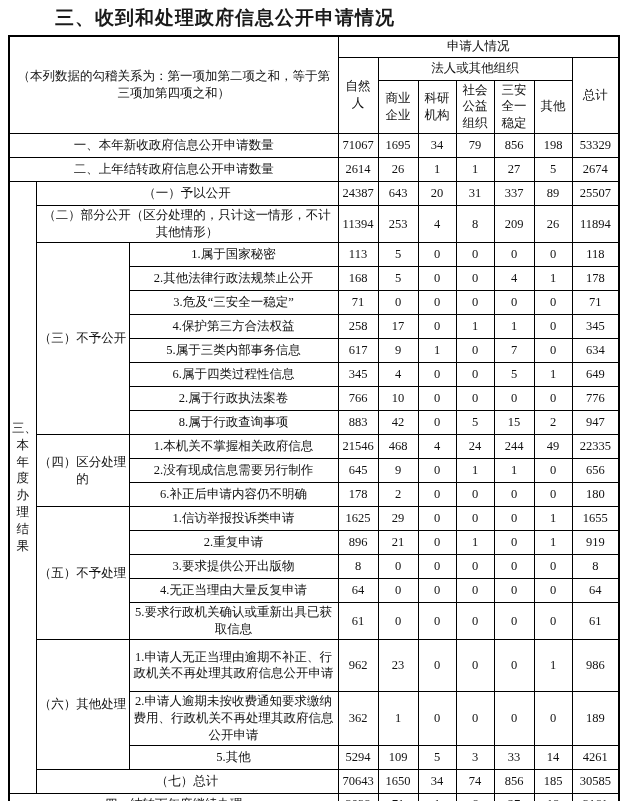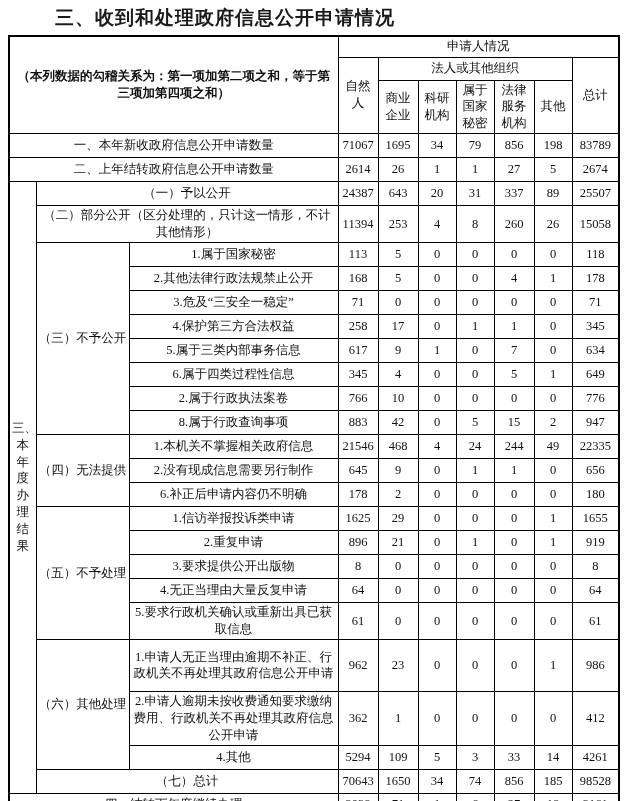--- a/index.html
+++ b/index.html
@@ -16,21 +16,21 @@
     border:2px solid #000;
   }
   table.report td {
     border:1px solid #000;
     font-size:12.5px; line-height:1.35;
     text-align:center; vertical-align:middle;
     padding:1px 2px; word-break:break-all;
     color:#111;
   }
   td.L { text-align:left; padding-left:4px; padding-right:3px; }
-  td.note { text-align:left; padding:2px 5px; line-height:1.8;font-weight:bold; }
+  td.note { text-align:left; padding:2px 5px; line-height:1.8; }
   td.vert { padding:0 1px; line-height:1.7; letter-spacing:0; }
   tr.h21{height:21px} tr.h23{height:23px} tr.h45{height:45px}
   tr.h24{height:24px} tr.h36{height:36px} tr.h37{height:37px} tr.h52{height:52px}
 </style>
 </head>
 <body>
 
 <div class="page">
   <div class="title">三、收到和处理政府信息公开申请情况</div>
 
@@ -54,34 +54,34 @@
       <td colspan="7">申请人情况</td>
     </tr>
     <tr class="h23">
       <td rowspan="2">自然人</td>
       <td colspan="5">法人或其他组织</td>
       <td rowspan="2">总计</td>
     </tr>
     <tr class="h45">
       <td>商业企业</td>
       <td>科研机构</td>
-      <td>属于国家秘密</td>
-      <td>法律服务机构</td>
+      <td>社会公益组织</td>
+      <td>三安全一稳定</td>
       <td>其他</td>
     </tr>
 
     <tr class="h24">
       <td class="L" colspan="3">一、本年新收政府信息公开申请数量</td>
       <td>71067</td>
       <td>1695</td>
       <td>34</td>
       <td>79</td>
       <td>856</td>
       <td>198</td>
-      <td>83789</td>
+      <td>53329</td>
     </tr>
 
     <tr class="h24">
       <td class="L" colspan="3">二、上年结转政府信息公开申请数量</td>
       <td>2614</td>
       <td>26</td>
       <td>1</td>
       <td>1</td>
       <td>27</td>
       <td>5</td>
@@ -99,23 +99,23 @@
       <td>89</td>
       <td>25507</td>
     </tr>
 
     <tr class="h37">
       <td class="L" colspan="2">（二）部分公开（区分处理的，只计这一情形，不计其他情形）</td>
       <td>11394</td>
       <td>253</td>
       <td>4</td>
       <td>8</td>
-      <td>260</td>
+      <td>209</td>
       <td>26</td>
-      <td>15058</td>
+      <td>11894</td>
     </tr>
 
     <tr class="h24">
       <td class="L" rowspan="8">（三）不予公开</td>
       <td class="L">1.属于国家秘密</td>
       <td>113</td>
       <td>5</td>
       <td>0</td>
       <td>0</td>
       <td>0</td>
@@ -187,21 +187,21 @@
       <td>883</td>
       <td>42</td>
       <td>0</td>
       <td>5</td>
       <td>15</td>
       <td>2</td>
       <td>947</td>
     </tr>
 
     <tr class="h24">
-      <td class="L" rowspan="3">（四）无法提供</td>
+      <td class="L" rowspan="3">（四）区分处理的</td>
       <td class="L">1.本机关不掌握相关政府信息</td>
       <td>21546</td>
       <td>468</td>
       <td>4</td>
       <td>24</td>
       <td>244</td>
       <td>49</td>
       <td>22335</td>
     </tr>
     <tr class="h24">
@@ -289,42 +289,42 @@
       <td>986</td>
     </tr>
     <tr class="h52">
       <td class="L">2.申请人逾期未按收费通知要求缴纳费用、行政机关不再处理其政府信息公开申请</td>
       <td>362</td>
       <td>1</td>
       <td>0</td>
       <td>0</td>
       <td>0</td>
       <td>0</td>
-      <td>412</td>
-    </tr>
-    <tr class="h24">
-      <td class="L">4.其他</td>
+      <td>189</td>
+    </tr>
+    <tr class="h24">
+      <td class="L">5.其他</td>
       <td>5294</td>
       <td>109</td>
       <td>5</td>
       <td>3</td>
       <td>33</td>
       <td>14</td>
       <td>4261</td>
     </tr>
 
     <tr class="h24">
       <td class="L" colspan="2">（七）总计</td>
       <td>70643</td>
       <td>1650</td>
       <td>34</td>
       <td>74</td>
       <td>856</td>
       <td>185</td>
-      <td>98528</td>
+      <td>30585</td>
     </tr>
 
     <tr class="h24">
       <td class="L" colspan="3">四、结转下年度继续办理</td>
       <td>3038</td>
       <td>71</td>
       <td>1</td>
       <td>6</td>
       <td>27</td>
       <td>18</td>

